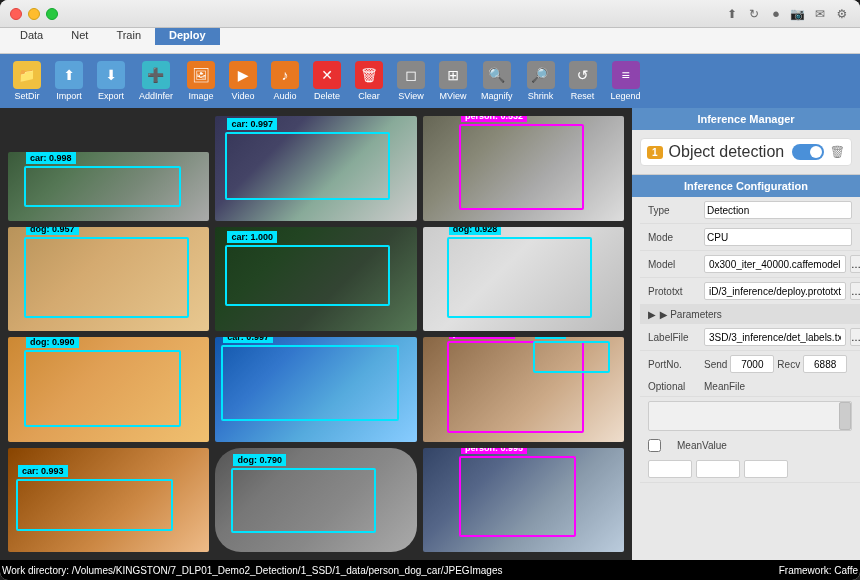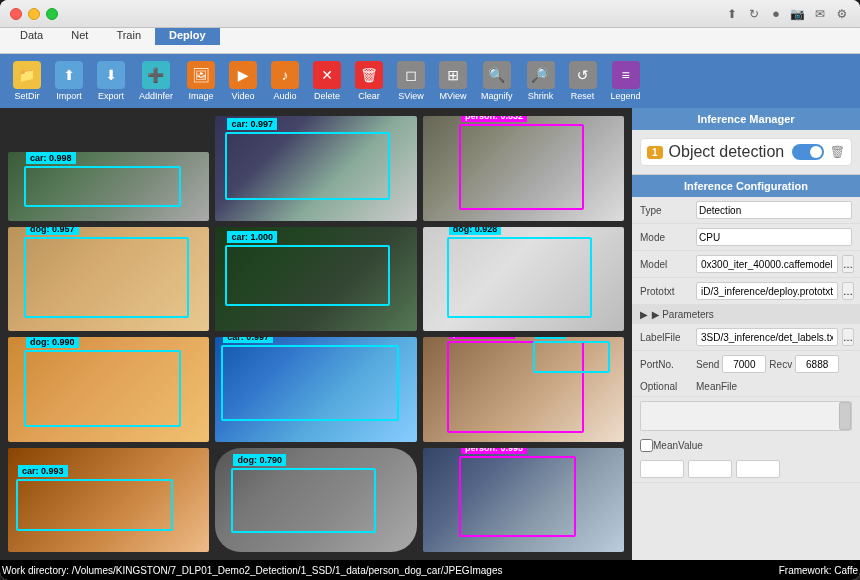--- a/index.html
+++ b/index.html
@@ -235,20 +235,21 @@
     .trash-icon {
       font-size: 12px;
       color: #888;
       cursor: pointer;
     }
     
     .inference-config {
       flex: 1;
       overflow-y: auto;
       background: #e8e8e8;
+      margin-left: 8px;
     }
     .config-row {
       display: flex;
       align-items: center;
       padding: 4px 8px;
       gap: 4px;
       border-bottom: 1px solid #ddd;
     }
     .config-label {
       width: 52px;
@@ -305,21 +306,21 @@
       background: #ddd;
       cursor: pointer;
       display: flex;
       align-items: center;
       gap: 4px;
     }
     .checkbox-row {
       padding: 4px 8px;
       display: flex;
       align-items: center;
-      gap: 0;
+      gap: 16px;
       font-size: 10px;
       color: #444;
     }
     .scrollbar-area {
       height: 30px;
       background: #f0f0f0;
       border: 1px solid #ccc;
       margin: 4px 8px;
       border-radius: 2px;
       position: relative;

